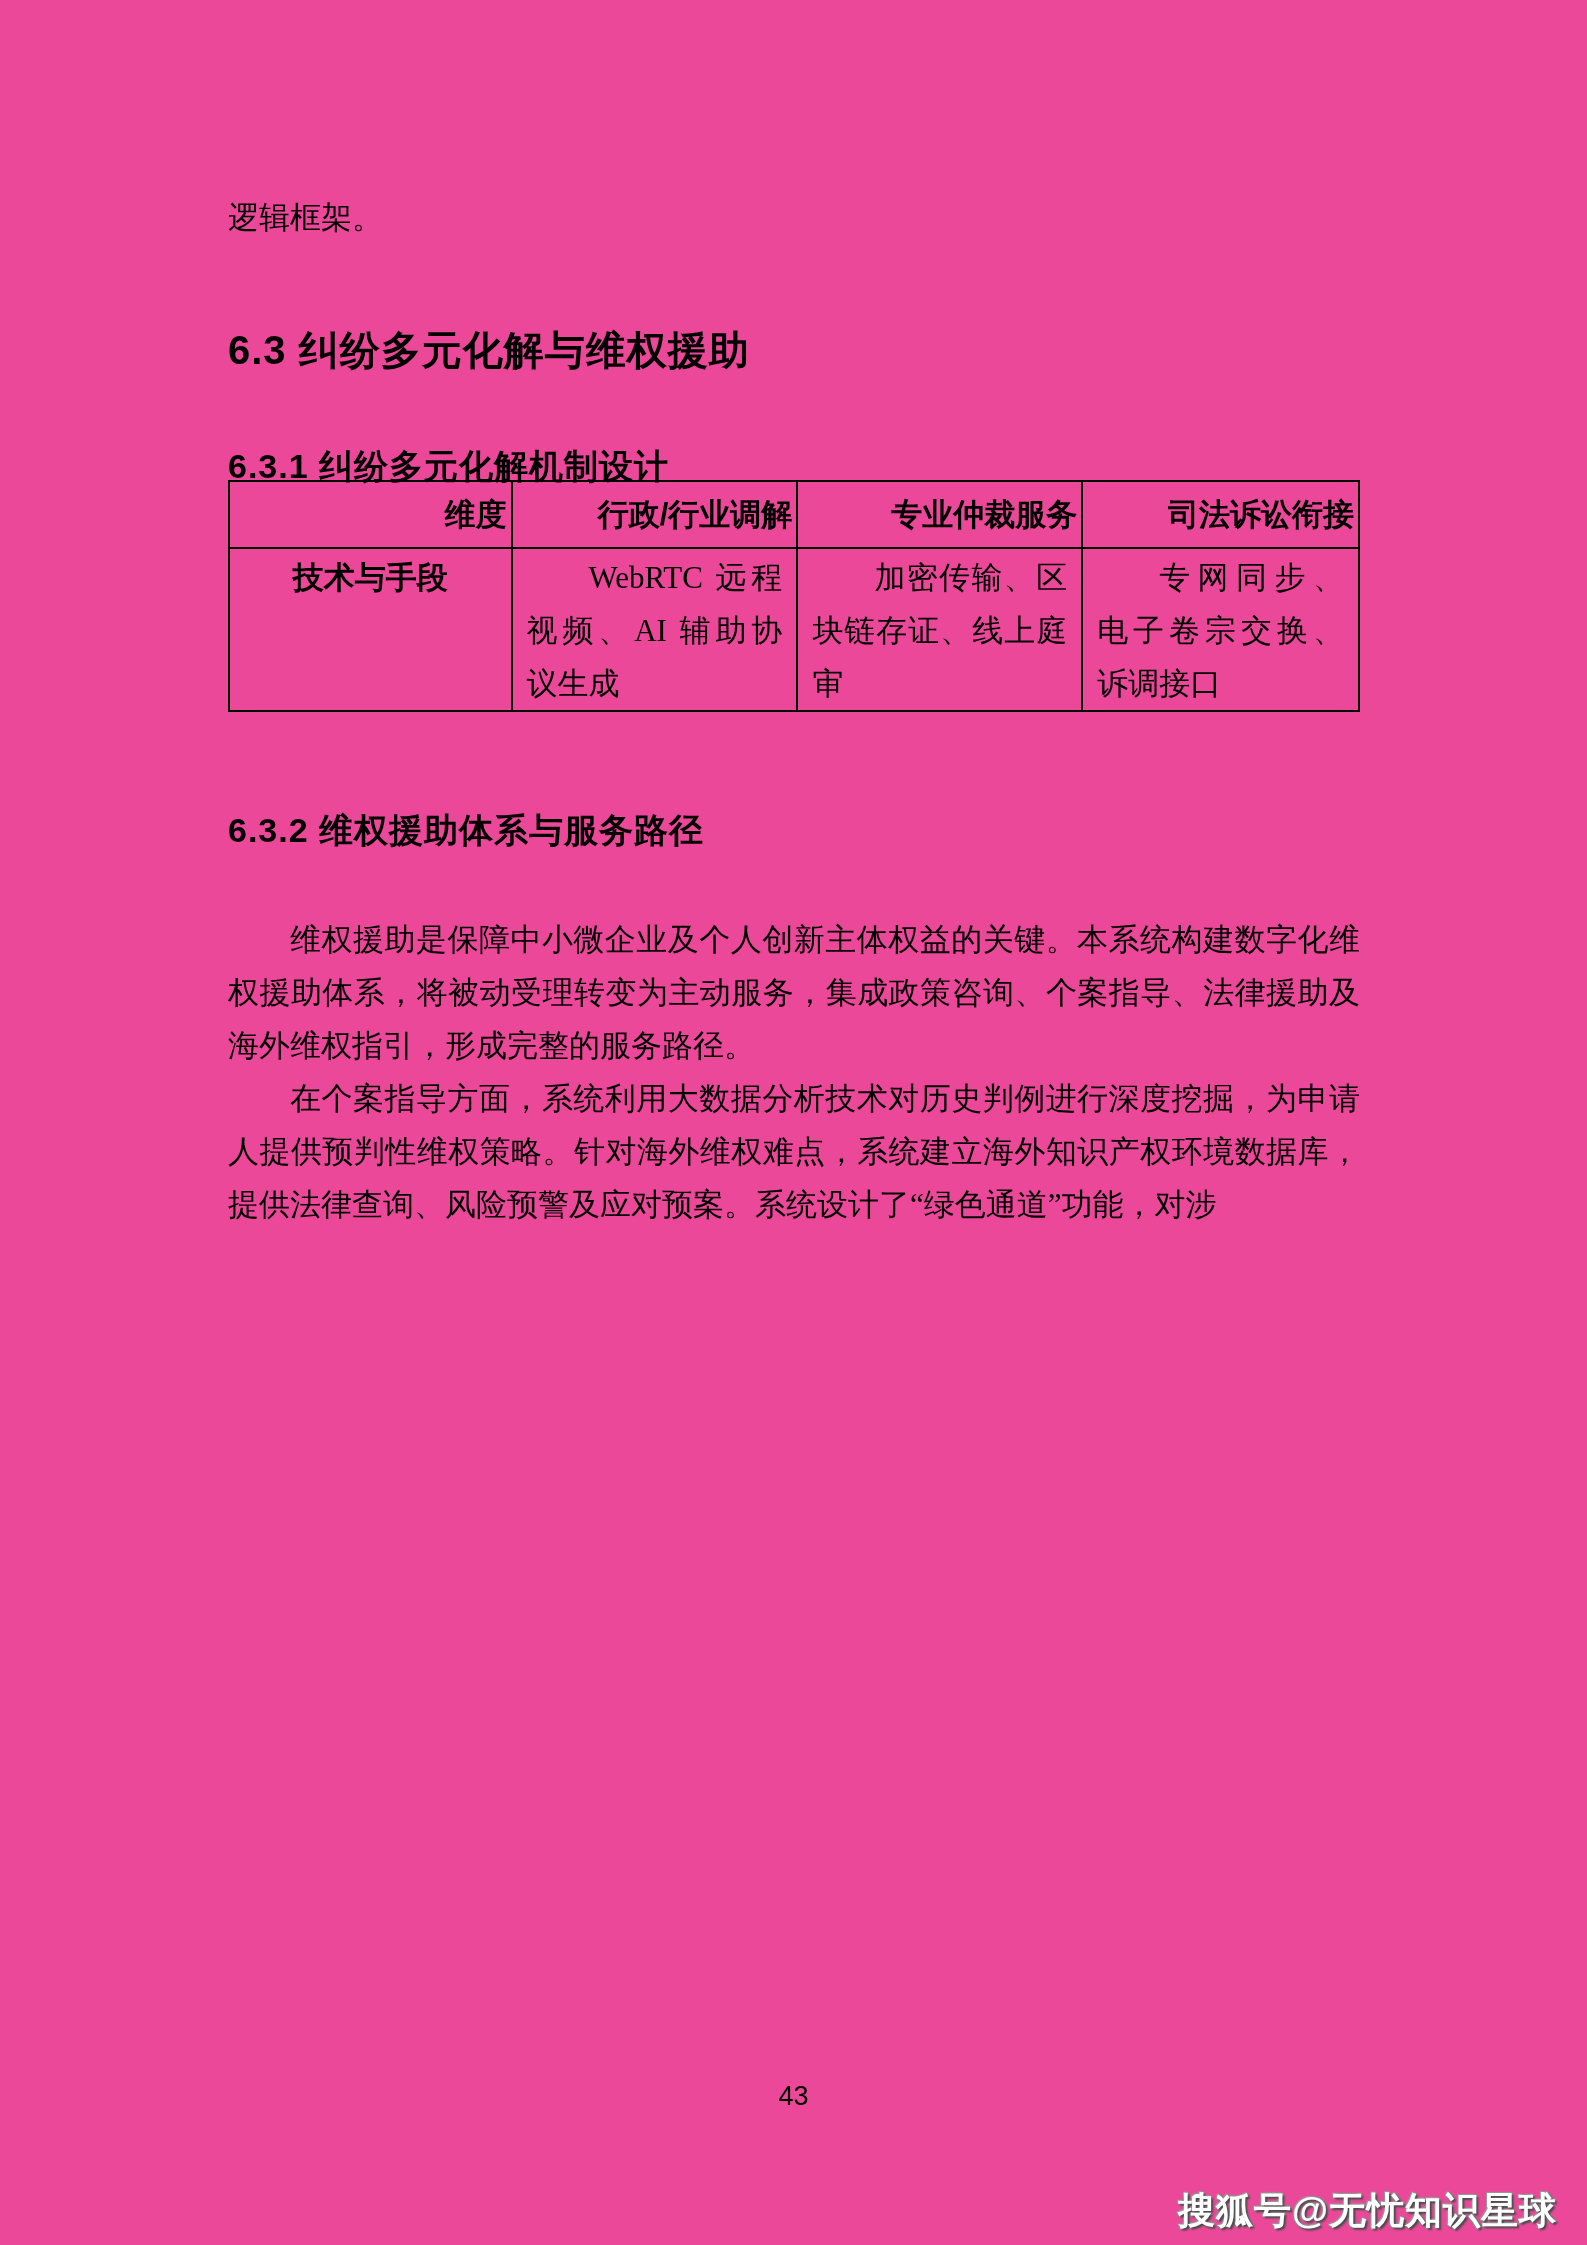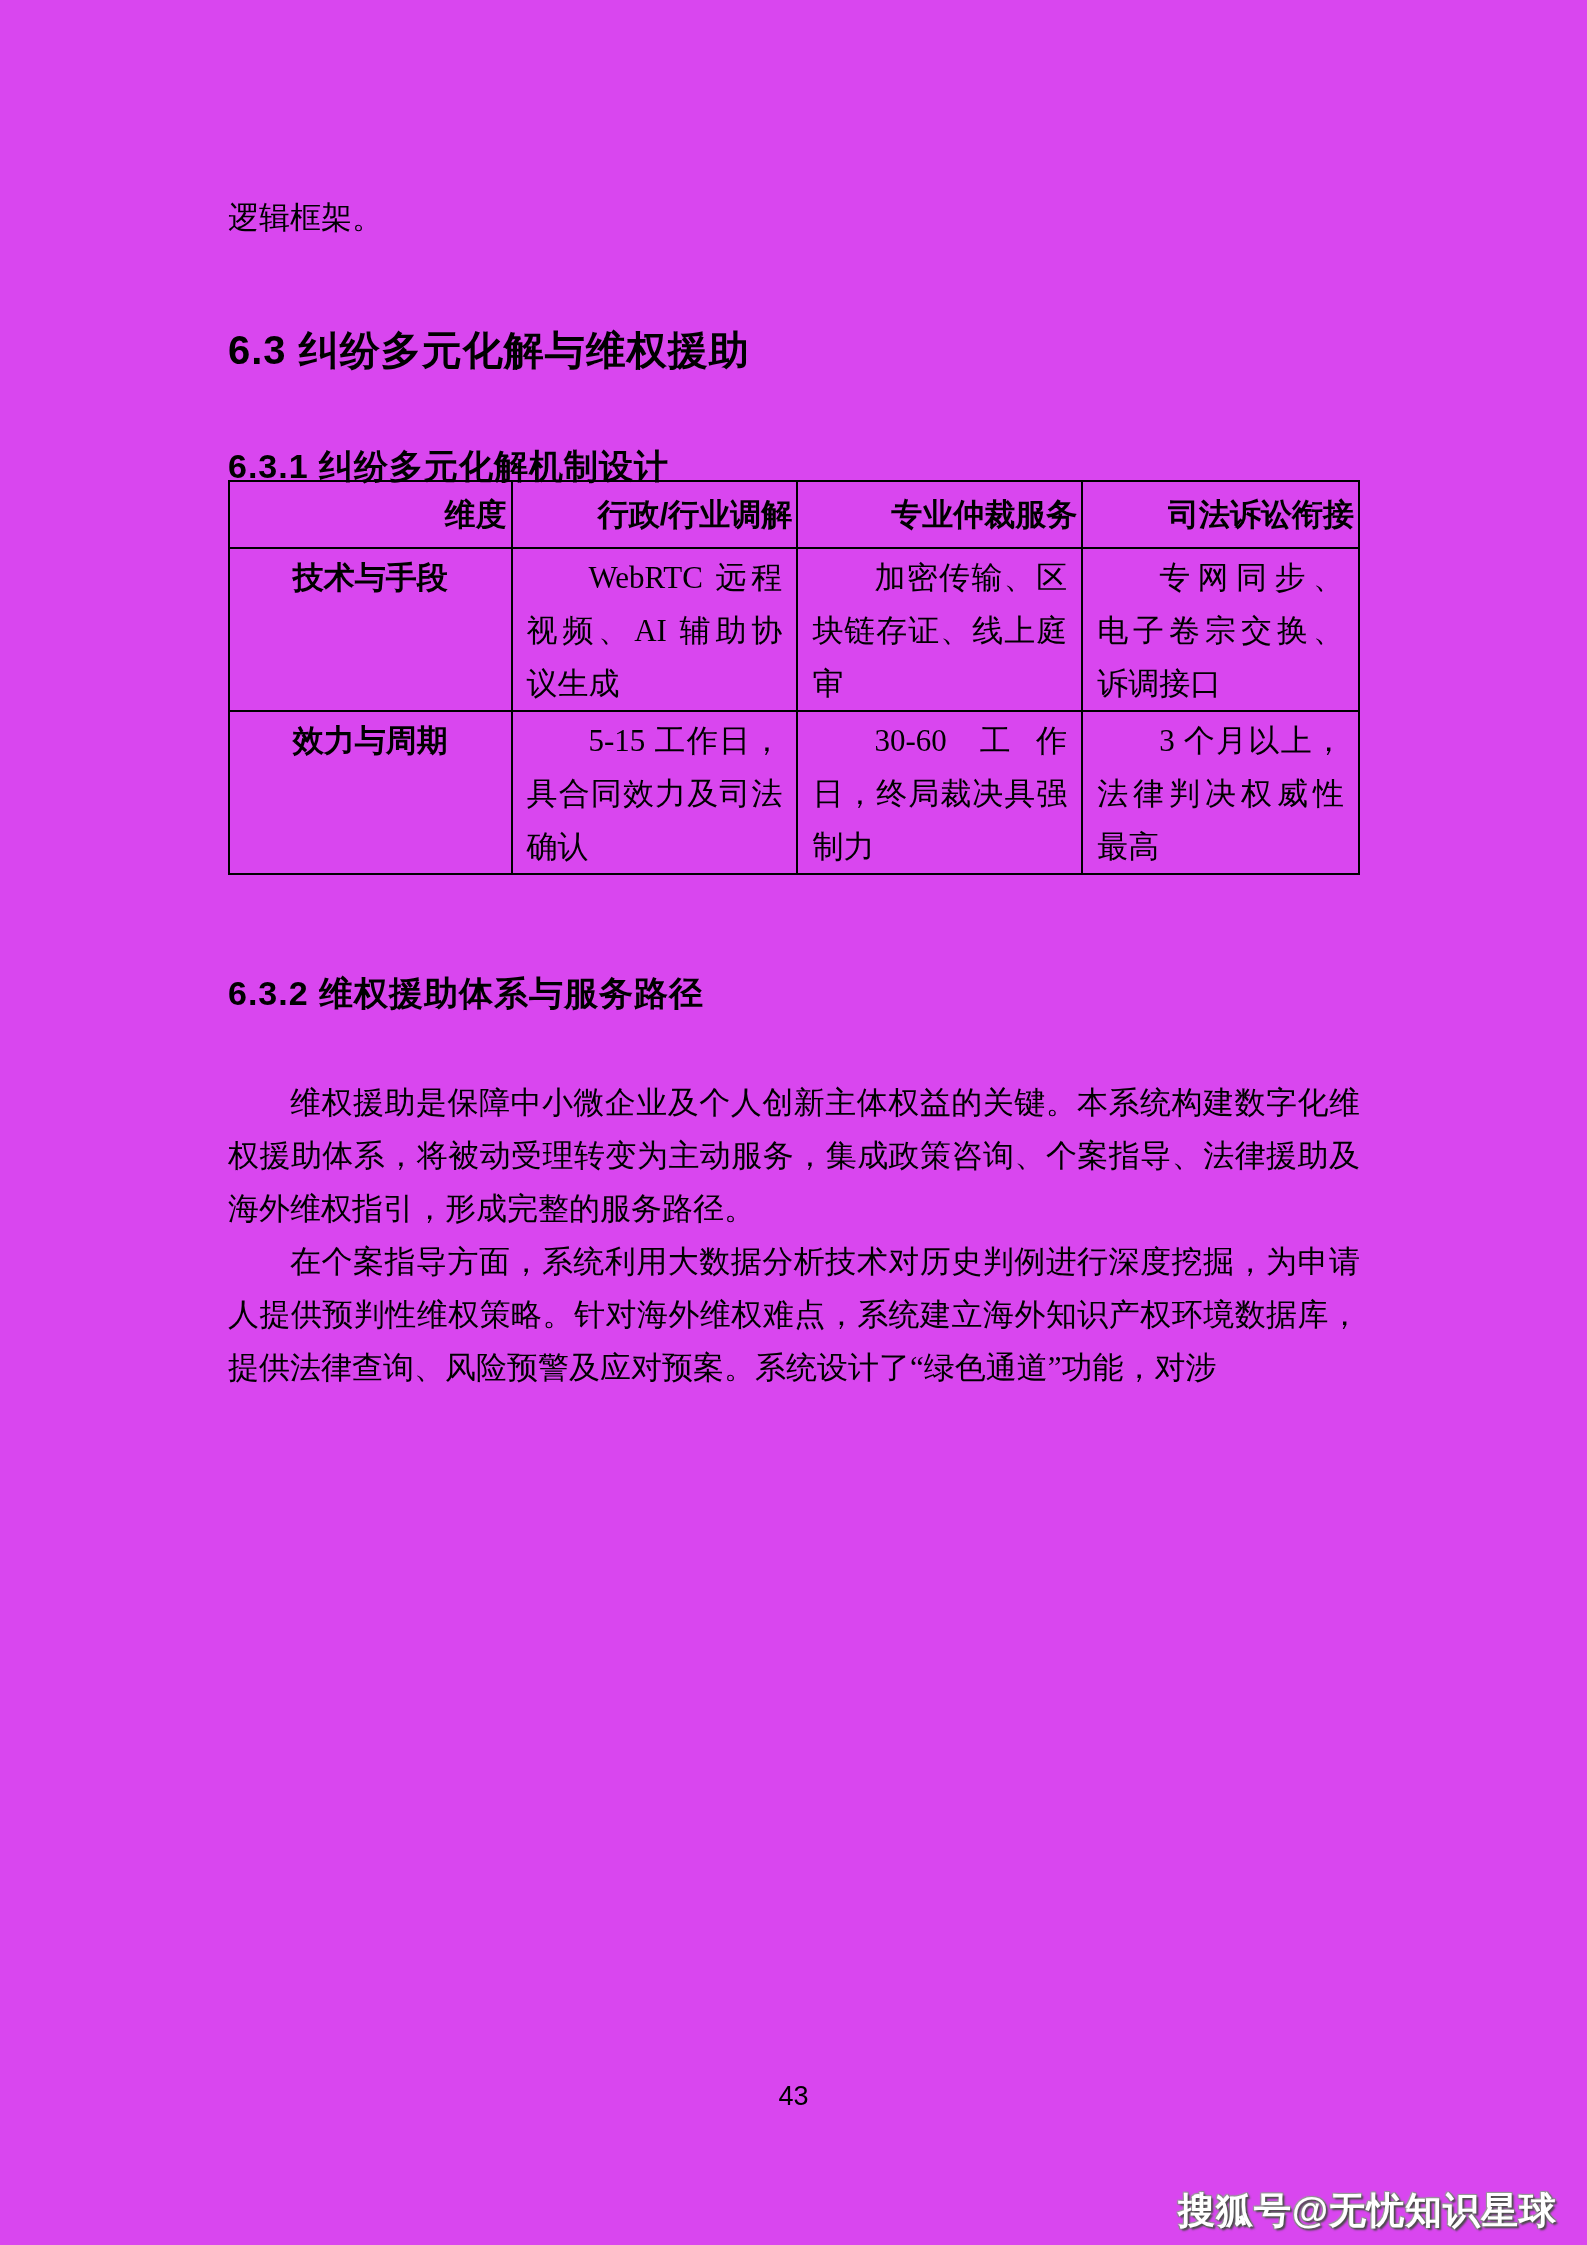--- a/index.html
+++ b/index.html
@@ -1,20 +1,20 @@
 <!DOCTYPE html>
 <html><head>
 <meta charset="utf-8">
 <style>
   html,body{margin:0;padding:0;background:#e8e8e8;}
   .page{
     position:relative;
     width:1587px;height:2245px;
     margin:0 auto;
-    background:#d946ef;
+    background:#ec4899;
     box-sizing:border-box;
     padding:196px 227px 0 228px;
     font-family:"Liberation Serif","DejaVu Serif",serif;
     color:#000;
     overflow:hidden;
   }
   .continuation{
     font-size:31px;line-height:44px;margin:0;text-indent:0;
   }
   .h2{
@@ -99,26 +99,20 @@
         <th style="width:24.5%">司法诉讼衔接</th>
       </tr>
     </thead>
     <tbody>
       <tr>
         <td class="rowlabel">技术与手段</td>
         <td>WebRTC 远程视频、AI 辅助协议生成</td>
         <td>加密传输、区块链存证、线上庭审</td>
         <td>专网同步、电子卷宗交换、诉调接口</td>
       </tr>
-      <tr>
-        <td class="rowlabel">效力与周期</td>
-        <td>5-15 工作日，具合同效力及司法确认</td>
-        <td>30-60 工作日，终局裁决具强制力</td>
-        <td>3 个月以上，法律判决权威性最高</td>
-      </tr>
     </tbody>
   </table>
 
   <h3 class="h3 second">6.3.2 维权援助体系与服务路径</h3>
 
   <p class="body-para after-heading">维权援助是保障中小微企业及个人创新主体权益的关键。本系统构建数字化维权援助体系，将被动受理转变为主动服务，集成政策咨询、个案指导、法律援助及海外维权指引，形成完整的服务路径。</p>
   <p class="body-para">在个案指导方面，系统利用大数据分析技术对历史判例进行深度挖掘，为申请人提供预判性维权策略。针对海外维权难点，系统建立海外知识产权环境数据库，提供法律查询、风险预警及应对预案。系统设计了“绿色通道”功能，对涉</p>
 
   <div class="page-number">43</div>
 

